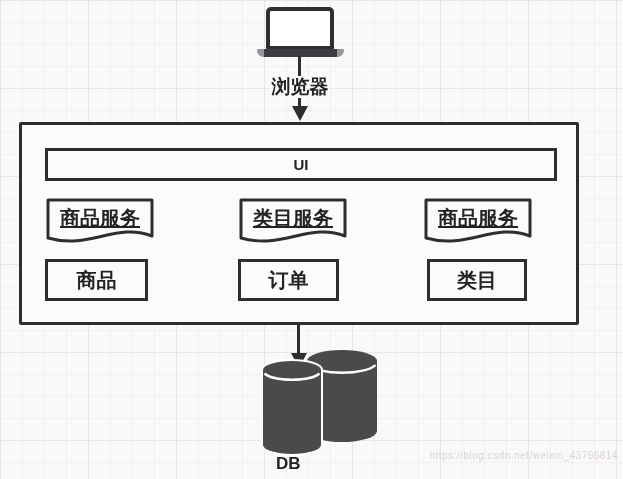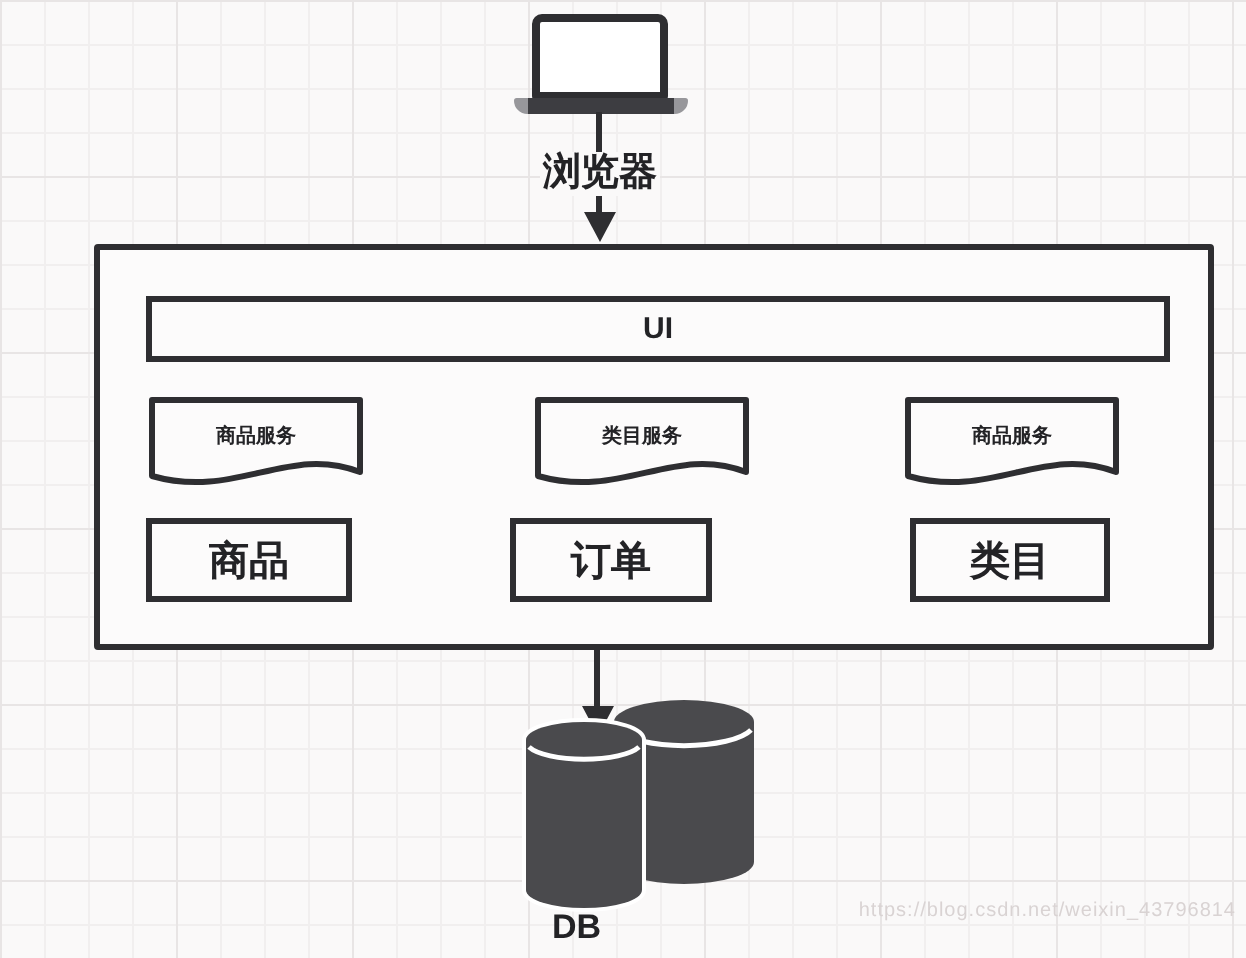--- a/index.html
+++ b/index.html
@@ -50,35 +50,34 @@
     position:absolute;left:270px;top:76px;width:60px;height:22px;
     background:var(--page-bg);
     font-size:19px;font-weight:700;text-align:center;line-height:22px;
   }
 
   
   .big-box{
     position:absolute;left:19px;top:122px;width:560px;height:203px;
     border:3px solid var(--stroke);border-radius:2px;
     background:var(--shape-fill);
-    margin-left:28px;
   }
   .ui-bar{
     position:absolute;left:23px;top:23px;width:512px;height:33px;
     border:3px solid var(--stroke);
     background:var(--shape-fill);
     display:flex;align-items:center;justify-content:center;
     font-size:15px;font-weight:700;
   }
   .doc-shape{position:absolute;width:108px;height:48px;}
   .doc-shape svg{position:absolute;left:0;top:0;display:block;}
   .doc-shape .doc-label{
     position:absolute;left:0;top:5px;width:100%;height:30px;
     display:flex;align-items:center;justify-content:center;
-    font-size:10px;font-weight:700;
+    font-size:20px;font-weight:700;text-decoration:underline;
   }
   .entity-box{
     position:absolute;height:42px;
     border:3px solid var(--stroke);
     background:var(--shape-fill);
     display:flex;align-items:center;justify-content:center;
     font-size:20px;font-weight:700;
   }
 
   
@@ -129,21 +128,21 @@
     <div class="doc-shape" style="left:402px;top:73px">
       <svg width="108" height="48" viewBox="0 0 108 48">
         <path d="M2,2 L106,2 L106,38 C70,24 44,52 2,40 Z" fill="var(--shape-fill)" stroke="var(--stroke)" stroke-width="3" stroke-linejoin="round"></path>
       </svg>
       <span class="doc-label">商品服务</span>
     </div>
 
     <div class="entity-box" style="left:23px;top:134px;width:103px">
       <span>商品</span>
     </div>
-    <div class="entity-box" style="left:205px;top:134px;width:101px">
+    <div class="entity-box" style="left:216px;top:134px;width:101px">
       <span>订单</span>
     </div>
     <div class="entity-box" style="left:405px;top:134px;width:100px">
       <span>类目</span>
     </div>
   </div>
 
   <div class="vline" style="left:297px;top:325px;height:29px"></div>
   <div class="arrowhead" style="left:291px;top:353px"></div>
 

